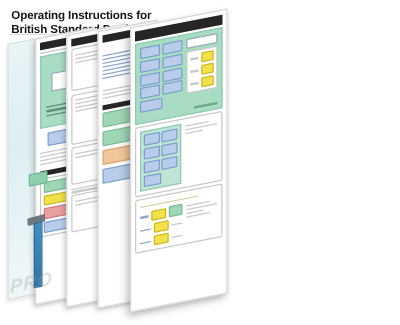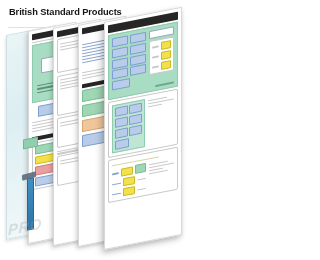--- a/index.html
+++ b/index.html
@@ -98,20 +98,21 @@
     transform:skewY(-11deg);user-select:none;
   }
 </style>
 </head>
 <body>
 
 <div id="root">
 
   <div class="header">
     <div class="title">
+      <span>Operating Instructions for</span>
       <span class="l2">British Standard Products</span>
     </div>
   </div>
   <div class="divider"></div>
 
   <div class="stage">
 
     <div class="page p0 sk"></div>
 
     <div class="page p1 sk">

